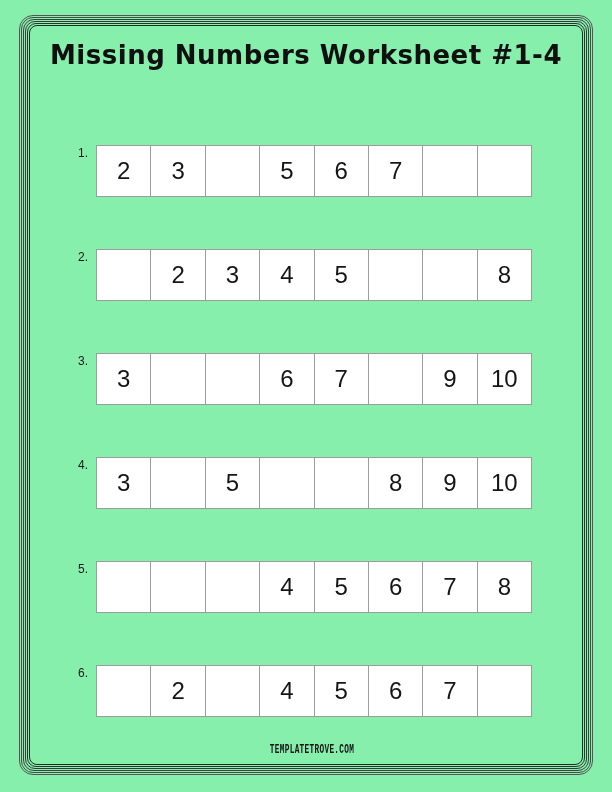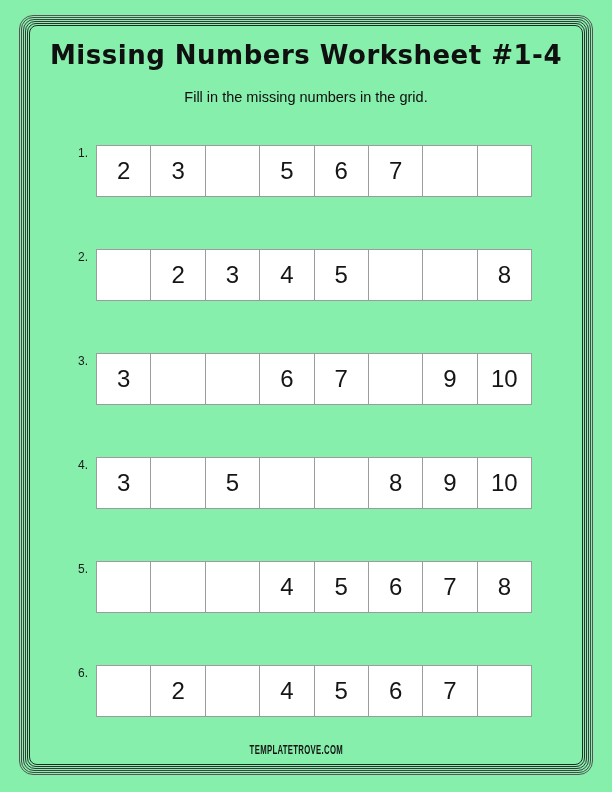--- a/index.html
+++ b/index.html
@@ -59,22 +59,23 @@
   .cell + .cell { margin-left:-1px; }
 
   .row-1 { top:145px; }
   .row-2 { top:249px; }
   .row-3 { top:353px; }
   .row-4 { top:457px; }
   .row-5 { top:561px; }
   .row-6 { top:665px; }
 
   .footer {
-    position:absolute; top:740px; left:0; width:592px;
+    position:absolute; top:740px; left:16px; width:592px;
     text-align:center;
+    font-family:Liberation Mono, monospace;
   }
   .footer span {
     display:inline-block;
     font-weight:bold; font-size:12.5px; letter-spacing:0.5px;
     color:#131313;
     transform:scaleX(0.62);
   }
 </style>
 </head>
 <body>
@@ -89,21 +90,20 @@
               <div class="r5">
                 <div class="r6"></div>
               </div>
             </div>
           </div>
         </div>
       </div>
   </div>
 
   <div class="title">Missing Numbers Worksheet #1-4</div>
-  <div class="subtitle">Fill in the missing numbers in the grid.</div>
 
   <div class="row row-1">
     <div class="row-label">1.</div>
     <div class="cells">
       <div class="cell">2</div>
       <div class="cell">3</div>
       <div class="cell"></div>
       <div class="cell">5</div>
       <div class="cell">6</div>
       <div class="cell">7</div>

